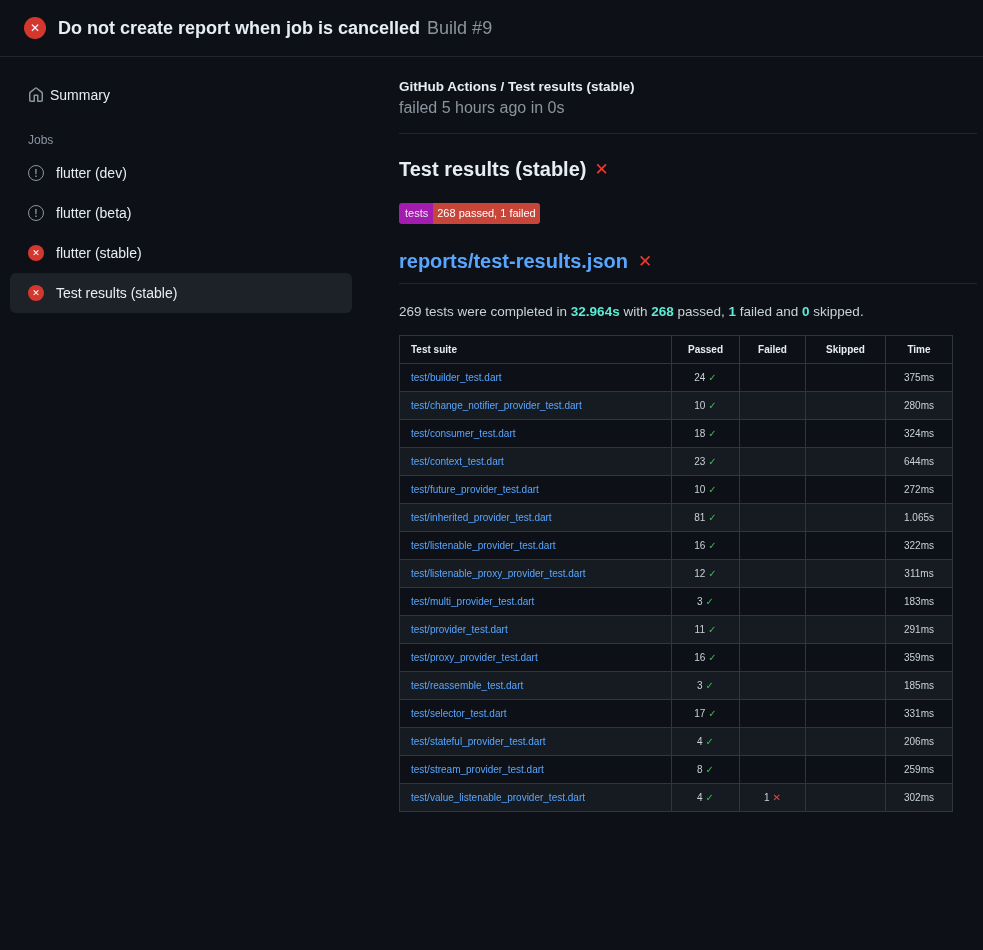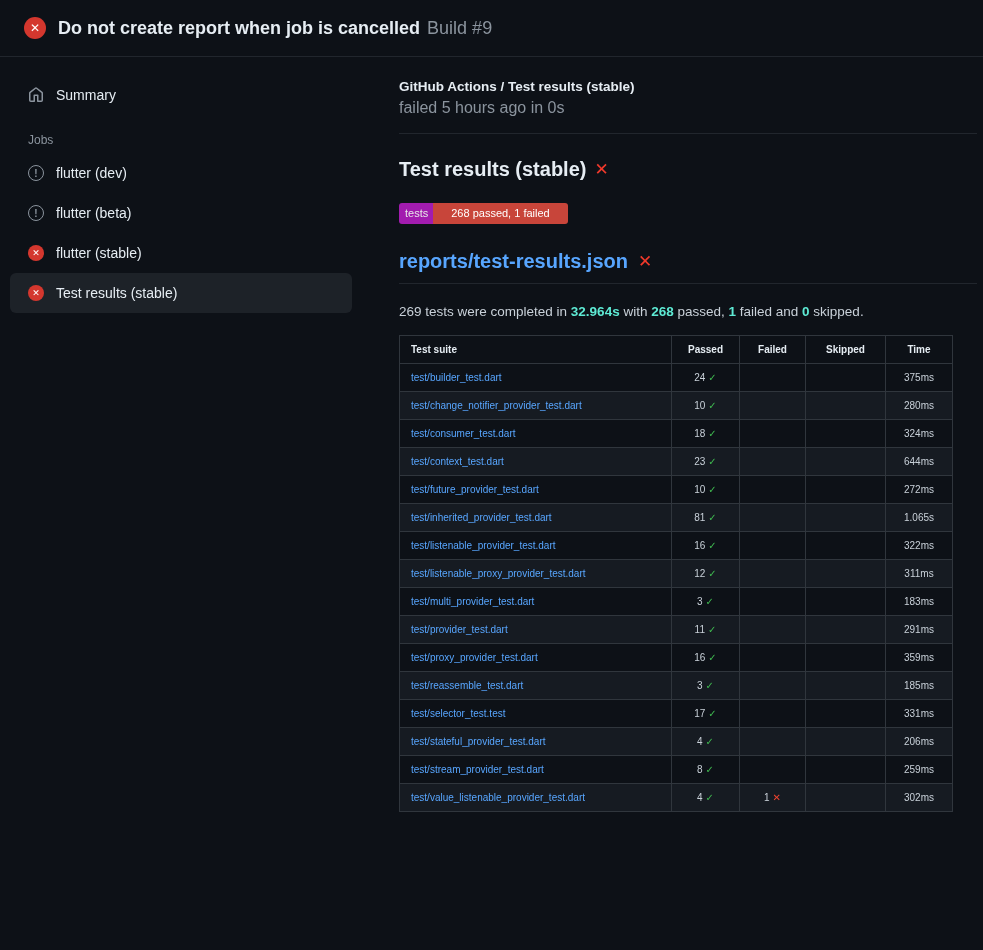--- a/index.html
+++ b/index.html
@@ -26,21 +26,21 @@
   .status-circle.big { width: 22px; height: 22px; font-size: 12px; margin-right: 12px; }
   .page-title { font-size: 18px; font-weight: 700; color: #e6edf3; }
   .build-number { font-size: 18px; color: #8b949e; margin-left: 7px; font-weight: 400; }
 
   
   .layout { display: flex; align-items: flex-start; }
 
   
   .sidebar { width: 399px; flex: 0 0 399px; padding-top: 22px; }
   .summary-item {
-    display: flex; align-items: center; gap: 12px;
+    display: flex; align-items: center; gap: 6px;
     padding: 8px 0 8px 28px; cursor: pointer; color: #e6edf3; font-size: 14px;
   }
   .jobs-label { color: #8b949e; font-size: 12px; padding: 22px 0 6px 28px; }
   .job-item {
     display: flex; align-items: center; gap: 12px;
     height: 40px; margin: 0 47px 0 10px; padding-left: 18px;
     border-radius: 6px; cursor: pointer; color: #e6edf3; font-size: 14px;
   }
   .job-item.selected { background: rgba(177,186,196,0.10); }
   .job-icon {
@@ -61,21 +61,21 @@
     margin-top: 24px; font-size: 20px; font-weight: 700; color: #e6edf3;
     display: flex; align-items: center; gap: 8px;
   }
   .x-mark { color: #ef392b; font-weight: 700; font-size: 17px; }
 
   .badge {
     display: inline-flex; margin-top: 22px; border-radius: 3px; overflow: hidden;
     font-size: 11px; line-height: 1; color: #fff;
   }
   .badge-label { background: #a21caf; padding: 5px 5px 5px 6px; color: #e8e8e8; }
-  .badge-value { background: #c8453a; padding: 5px 18px; }
+  .badge-value { background: #c8453a; padding: 5px 4px; }
 
   .report-title {
     margin-top: 26px; padding-bottom: 10px;
     border-bottom: 1px solid #21262d;
     font-size: 20px; font-weight: 700;
     display: flex; align-items: center; gap: 10px;
   }
   .report-title a { color: #58a6ff; }
 
   .summary-line { margin-top: 20px; font-size: 13.5px; color: #c9d1d9; }
@@ -256,21 +256,21 @@
               <td class="center time-cell">359ms</td>
             </tr>
             <tr>
               <td><a href="#">test/reassemble_test.dart</a></td>
               <td class="center"><span>3</span><span class="check-icon">✓</span></td>
               <td class="center"></td>
               <td class="center"></td>
               <td class="center time-cell">185ms</td>
             </tr>
             <tr>
-              <td><a href="#">test/selector_test.test</a></td>
+              <td><a href="#">test/selector_test.dart</a></td>
               <td class="center"><span>17</span><span class="check-icon">✓</span></td>
               <td class="center"></td>
               <td class="center"></td>
               <td class="center time-cell">331ms</td>
             </tr>
             <tr>
               <td><a href="#">test/stateful_provider_test.dart</a></td>
               <td class="center"><span>4</span><span class="check-icon">✓</span></td>
               <td class="center"></td>
               <td class="center"></td>

